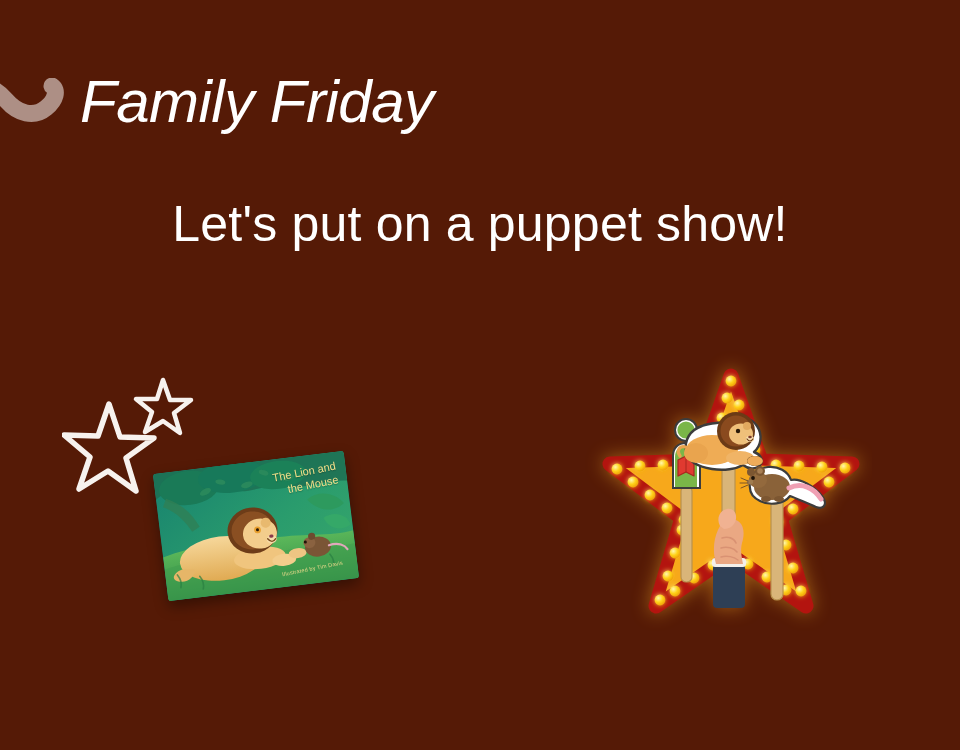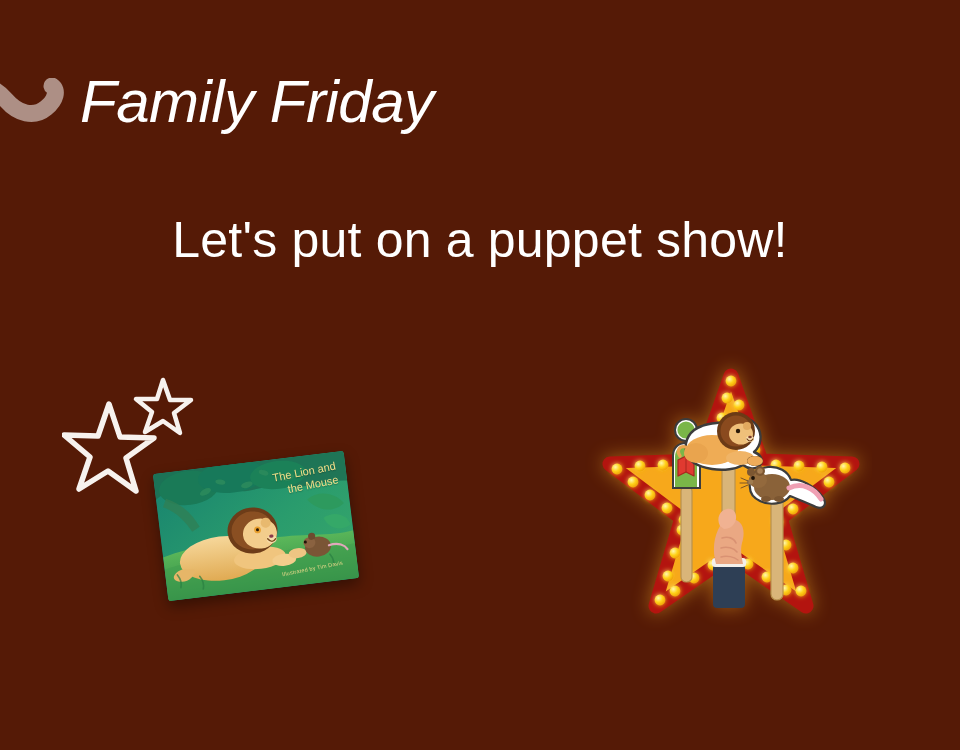--- a/index.html
+++ b/index.html
@@ -53,21 +53,21 @@
     top: 196px;
     width: 960px;
     text-align: center;
   }
   .headline {
     font-size: 50px;
     line-height: 1.12;
     font-weight: 400;
     color: #ffffff;
     letter-spacing: 0.2px;
-    margin: 16px;
+    margin: 0;
     white-space: nowrap;
   }
   .subhead {
     margin: 16px 0 0 0;
     font-size: 25px;
     line-height: 1.2;
     font-weight: 400;
     color: #f6f1ee;
     white-space: nowrap;
   }

